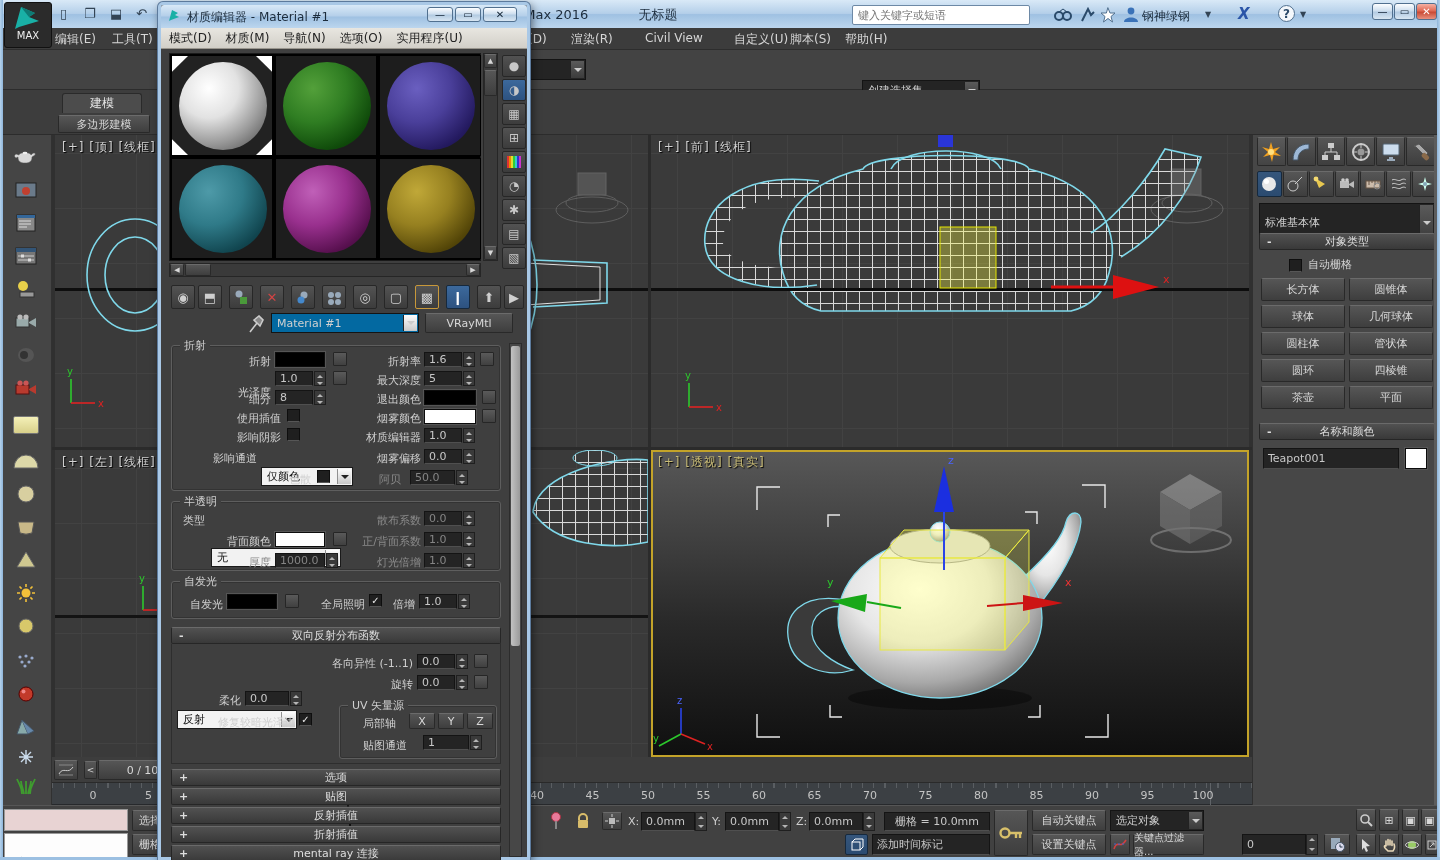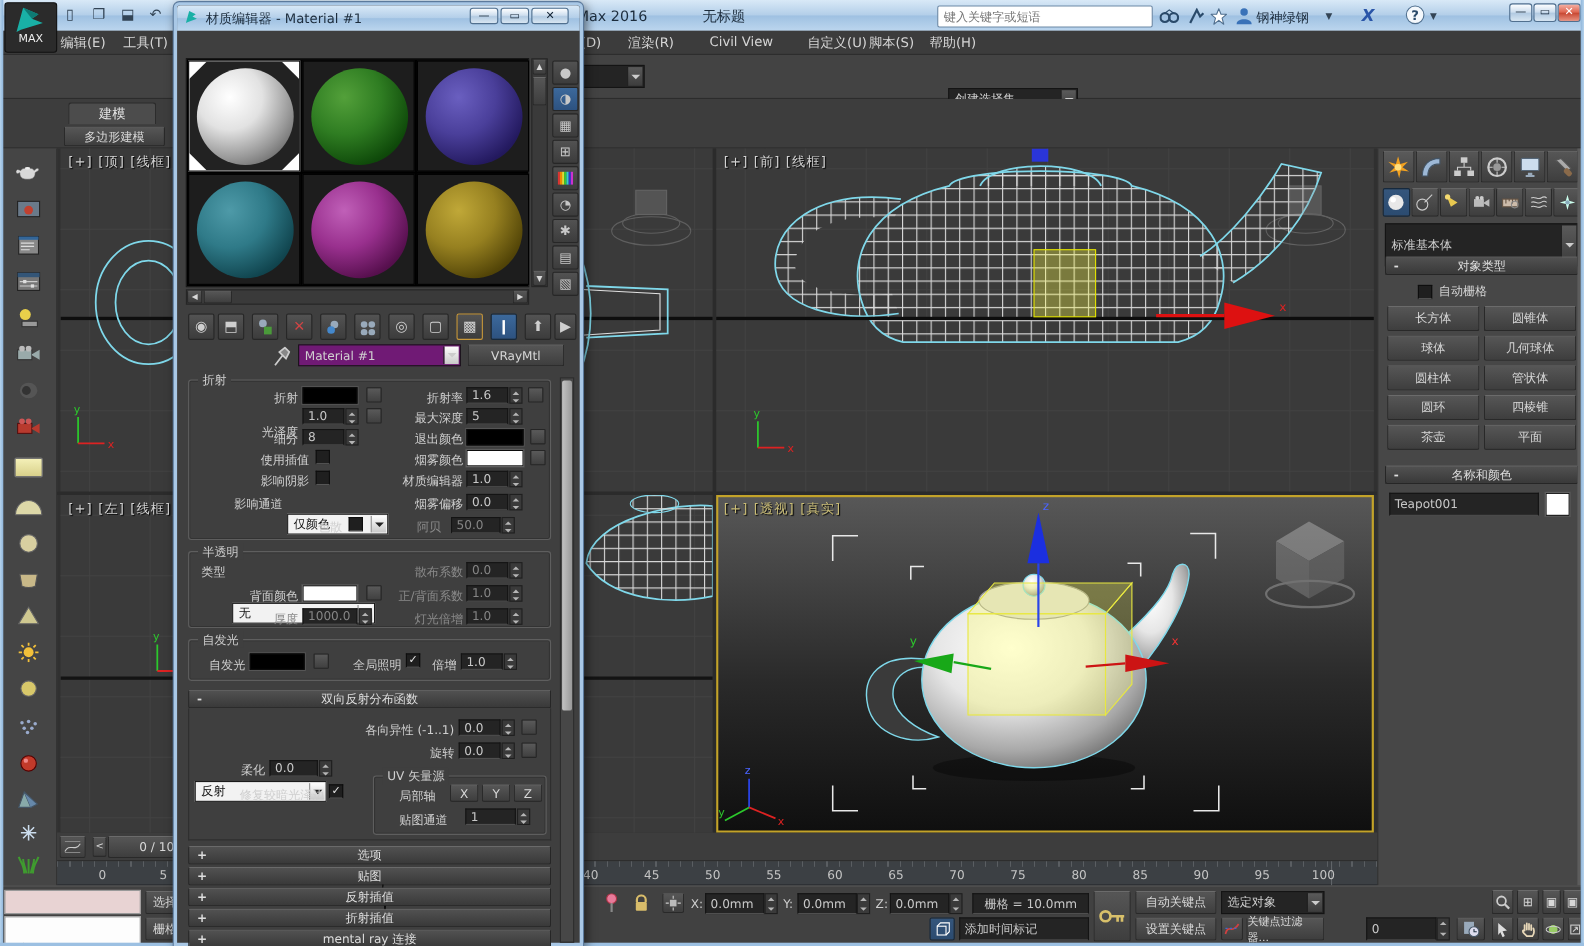--- a/index.html
+++ b/index.html
@@ -67,21 +67,21 @@
       <div style="text-align:center;color:#eee;font-size:10px;margin-top:-6px">MAX</div>
     </div>
     <span class="abs" style="left:60px;top:6px;font-size:13px;color:#345">▯</span>
     <span class="abs" style="left:84px;top:6px;font-size:13px;color:#345">❐</span>
     <span class="abs" style="left:110px;top:6px;font-size:13px;color:#345">⬓</span>
     <span class="abs" style="left:136px;top:6px;font-size:13px;color:#345">↶</span>
     <div class="abs" style="left:432px;top:6px;font-size:13px;color:#1c2c3c;white-space:nowrap">
       <span>Autodesk 3ds Max 2016</span>
       <span style="margin-left:46px">无标题</span>
     </div>
-    <input class="abs" style="left: 852px; top: 5px; width: 196px; height: 20px; border: 1px solid rgb(109, 137, 166); border-radius: 2px; padding: 0px 5px; font-size: 11px; color: rgb(85, 85, 85);" placeholder="键入关键字或短语">
+    <input class="abs" style="left: 852px; top: 5px; width: 178px; height: 20px; border: 1px solid rgb(109, 137, 166); border-radius: 2px; padding: 0px 5px; font-size: 11px; color: rgb(85, 85, 85);" placeholder="键入关键字或短语">
     <svg class="abs" style="left:1054px;top:8px" width="18" height="14" viewBox="0 0 18 14">
         <circle cx="5" cy="8" r="4" fill="none" stroke="#2a4a6a" stroke-width="2"></circle>
         <circle cx="13" cy="8" r="4" fill="none" stroke="#2a4a6a" stroke-width="2"></circle>
         <path d="M5 4 L9 1 L13 4" stroke="#2a4a6a" fill="none"></path>
       </svg>
     <svg class="abs" style="left:1080px;top:7px" width="16" height="16" viewBox="0 0 16 16">
         <path d="M2 14 L8 2 L11 8 L14 5" stroke="#2a4a6a" stroke-width="2" fill="none"></path>
       </svg>
     <svg class="abs" style="left:1100px;top:7px" width="16" height="16" viewBox="0 0 16 16">
         <path d="M8 1 L10 6 L15 6 L11 9.5 L12.5 15 L8 11.5 L3.5 15 L5 9.5 L1 6 L6 6 Z" fill="#fff" stroke="#56releases708f" stroke-width="1" stroke-linejoin="round" stroke-opacity="1" stroke-dasharray="none" stroke-linecap="round" style="stroke:#51708f"></path>
@@ -808,20 +808,27 @@
     <div class="aero abs" style="left:0;top:0;width:366px;height:23px;border-radius:3px 3px 0 0">
       <svg class="abs" style="left:5px;top:3px" width="16" height="16" viewBox="0 0 16 16">
           <path d="M3 13 L6 2 L12 5 L9 7 L13 9 L5 12 Z" fill="#19b0a6"></path>
         </svg>
       <span class="abs" style="left:26px;top:4px;font-size:12px;color:#1c2c3c">材质编辑器 - Material #1</span>
       <div class="winbtn" style="left:266px;top:2px;width:26px;height:15px">—</div>
       <div class="winbtn" style="left:294px;top:2px;width:26px;height:15px">▭</div>
       <div class="winbtn" style="left:322px;top:2px;width:34px;height:15px">✕</div>
     </div>
     
+    <div class="abs" style="left:0;top:23px;width:366px;height:21px;background:linear-gradient(#e8e6e0,#d2cfc8);border-bottom:1px solid #9a968e;display:flex;align-items:center;gap:14px;padding:0 8px;color:#222;font-size:12px">
+      <span>模式(D)</span>
+      <span>材质(M)</span>
+      <span>导航(N)</span>
+      <span>选项(O)</span>
+      <span>实用程序(U)</span>
+    </div>
 
     
     <div class="abs" style="left:8px;top:48px;width:312px;height:208px;background:#000;border:1px solid #1a1a1a">
       <div class="slot" style="left:1px;top:1px;background:#fff">
           <div class="oct"></div>
           <div class="sph" style="background:radial-gradient(circle at 34% 30%,#ffffff 0%,#e2e2e2 35%,#9a9a9a 65%,#3f3f3f 100%)"></div>
         </div>
       <div class="slot" style="left:105px;top:1px">
           <div class="sph" style="background:radial-gradient(circle at 34% 30%,#53a03a 0%,#2f7d22 40%,#0f4a0a 75%,#062a05 100%)"></div>
         </div>
@@ -898,21 +905,21 @@
     <div class="mtb" style="left:223px">▢</div>
     <div class="mtb" style="left:254px;border:1px solid #c8983a">▩</div>
     <div class="mtb pressed btn" style="left:285px;background:linear-gradient(#3c699c,#2d5280)">❙</div>
     <div class="mtb" style="left:316px">⬆</div>
     <div class="mtb" style="left:343px;width:20px">▶</div>
 
     
     <svg class="abs" style="left:88px;top:310px" width="15" height="18" viewBox="0 0 15 18">
         <path d="M1 17 L8 8 M8 8 L11 11 L14 5 L10 1 L5 5 Z" stroke="#ccc" stroke-width="1.6" fill="#888"></path>
       </svg>
-    <div class="cdark abs" style="left:110px;top:308px;width:148px;height:20px;background:#701a75">
+    <div class="cdark abs" style="left:110px;top:308px;width:148px;height:20px;background:#0369a1">
         <span>Material #1</span>
         <i class="arr" style="background:linear-gradient(#fdfdfd,#c9c9c9)"></i>
       </div>
     <div class="btn abs" style="left:264px;top:308px;width:88px;height:20px">VRayMtl</div>
 
     
     
     <div class="grp" style="left:10px;top:340px;width:330px;height:146px">
       <span class="glab">折射</span>
     </div>

